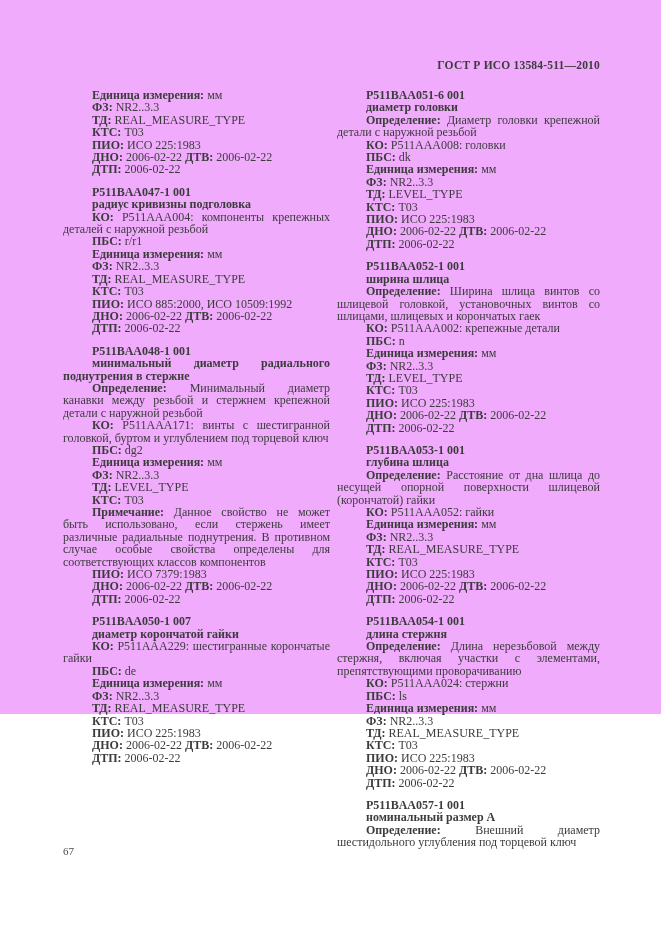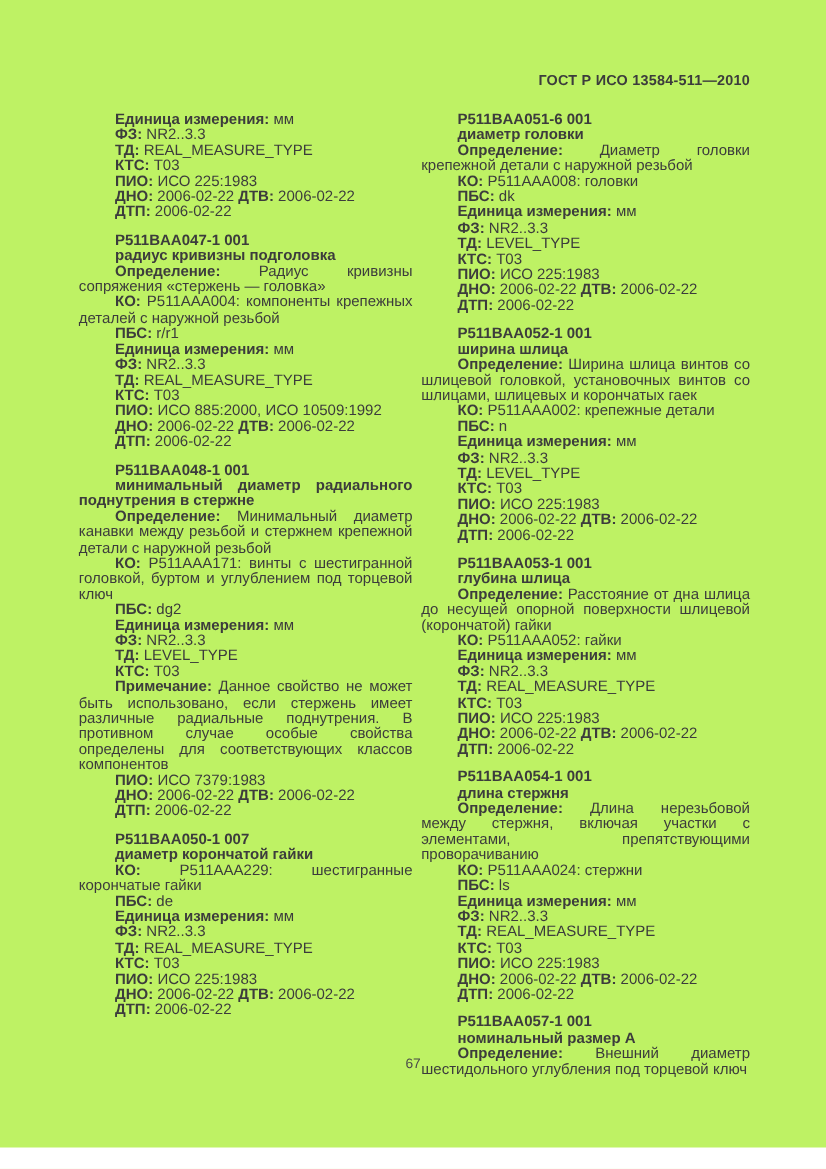--- a/index.html
+++ b/index.html
@@ -8,22 +8,23 @@
   }
   body {
     width: 661px; height: 935px;
     overflow: hidden;
     font-family: "Liberation Sans", sans-serif;
     color: #3c3c3c;
     -webkit-font-smoothing: antialiased;
   }
   .page {
     position: relative;
-    width: 661px; height: 918px;
-    background: #bef264;
+    width: 661px; height: 714px;
+    background: #f0abfc;
+    font-family: Liberation Serif, serif;
   }
   .header {
     position: absolute;
     top: 59px; left: 63px; right: 61px;
     text-align: right;
     font-weight: bold;
     font-size: 11.5px;
     letter-spacing: 0.2px;
   }
   .columns {
@@ -42,21 +43,21 @@
   .entry:last-child { margin-bottom: 0; }
   .ln {
     margin: 0;
     text-indent: 29px;
   }
   .bold { font-weight: bold; }
   .ln.code, .ln.title { font-weight: bold; }
   .footer {
     position: absolute;
     top: 845px; left: 63px; right: 63px;
-    text-align: center;
+    text-align: left;
     font-size: 11px;
     color: #4a4a4a;
   }
 </style>
 </head>
 <body>
 
 <div class="page">
   <div class="header">
     <span>ГОСТ Р ИСО 13584-511—2010</span>
@@ -68,21 +69,20 @@
           <p class="ln fz"><span class="bold">ФЗ: </span><span>NR2..3.3</span></p>
           <p class="ln td"><span class="bold">ТД: </span><span>REAL_MEASURE_TYPE</span></p>
           <p class="ln kts"><span class="bold">КТС: </span><span>Т03</span></p>
           <p class="ln pio"><span class="bold">ПИО: </span><span>ИСО 225:1983</span></p>
           <p class="ln dates"><span class="bold">ДНО: </span><span>2006-02-22 </span><span class="bold">ДТВ: </span><span>2006-02-22</span></p>
           <p class="ln dtp"><span class="bold">ДТП: </span><span>2006-02-22</span></p>
         </div>
         <div class="entry">
           <p class="ln code"><span class="bold">P511BAA047-1 001</span></p>
           <p class="ln title"><span class="bold">радиус кривизны подголовка</span></p>
-          <p class="ln def"><span class="bold">Определение: </span><span>Радиус кривизны сопряжения «стержень — головка»</span></p>
           <p class="ln ko"><span class="bold">КО: </span><span>P511AAA004: компоненты крепежных деталей с наружной резьбой</span></p>
           <p class="ln pbs"><span class="bold">ПБС: </span><span>r/r1</span></p>
           <p class="ln unit"><span class="bold">Единица измерения: </span><span>мм</span></p>
           <p class="ln fz"><span class="bold">ФЗ: </span><span>NR2..3.3</span></p>
           <p class="ln td"><span class="bold">ТД: </span><span>REAL_MEASURE_TYPE</span></p>
           <p class="ln kts"><span class="bold">КТС: </span><span>Т03</span></p>
           <p class="ln pio"><span class="bold">ПИО: </span><span>ИСО 885:2000, ИСО 10509:1992</span></p>
           <p class="ln dates"><span class="bold">ДНО: </span><span>2006-02-22 </span><span class="bold">ДТВ: </span><span>2006-02-22</span></p>
           <p class="ln dtp"><span class="bold">ДТП: </span><span>2006-02-22</span></p>
         </div>

